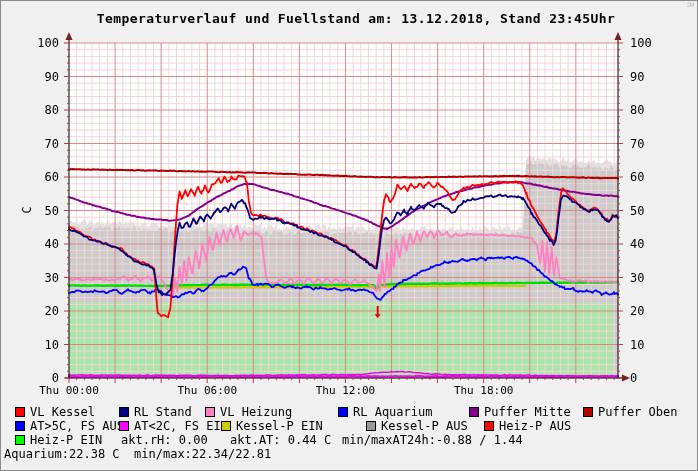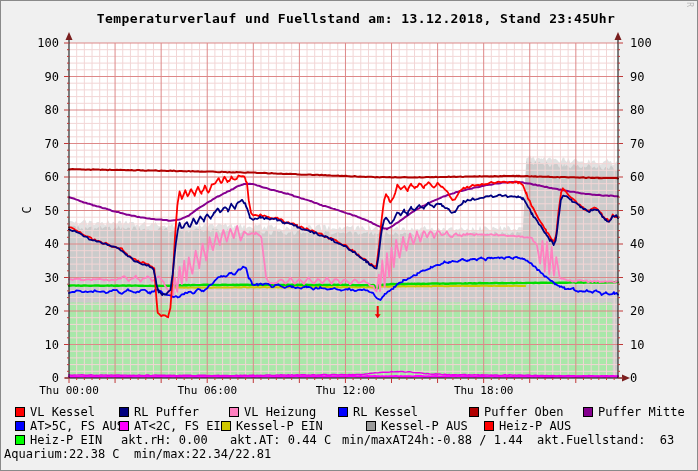--- a/index.html
+++ b/index.html
@@ -12,21 +12,21 @@
     transform:rotate(90deg);font-size:8px;letter-spacing:2px;color:#b9b9b9;white-space:pre;}
   .yaxis-unit{position:absolute;left:22px;top:202px;transform:rotate(-90deg);
     transform-origin:center;font-size:12px;}
   svg.chart{position:absolute;top:0;left:0;}
   .legend{position:absolute;left:0;top:404px;width:698px;font-size:12px;}
   .lrow{position:relative;height:14px;}
   .li{position:absolute;top:0;display:flex;align-items:center;white-space:pre;}
   .sw{width:10px;height:10px;border:1px solid #000;box-sizing:border-box;
     margin-right:5px;flex:0 0 auto;}
   #lrow1 .li:nth-child(1){left:14px}#lrow1 .li:nth-child(2){left:118px}
-  #lrow1 .li:nth-child(3){left:228px}#lrow1 .li:nth-child(4){left:337px}
+  #lrow1 .li:nth-child(3){left:204px}#lrow1 .li:nth-child(4){left:337px}
   #lrow1 .li:nth-child(5){left:468px}#lrow1 .li:nth-child(6){left:582px}
   #lrow2 .li:nth-child(1){left:14px}#lrow2 .li:nth-child(2){left:118px}
   #lrow2 .li:nth-child(3){left:220px}#lrow2 .li:nth-child(4){left:365px}
   #lrow2 .li:nth-child(5){left:483px}#lrow2 .li:nth-child(6){left:576px}
   #lrow3 .li:nth-child(1){left:14px}#lrow3 .li:nth-child(2){left:120px}
   #lrow3 .li:nth-child(3){left:229px}#lrow3 .li:nth-child(4){left:341px}
   #lrow3 .li:nth-child(5){left:536px}
   #lrow4 .li:nth-child(1){left:3px}
 </style>
 </head>
@@ -378,37 +378,36 @@
       <text x="629" y="79.5" text-anchor="start" font-size="12" fill="#000" font-family="&quot;DejaVu Sans Mono&quot;,&quot;Liberation Mono&quot;,monospace">90</text>
       <text x="629" y="46" text-anchor="start" font-size="12" fill="#000" font-family="&quot;DejaVu Sans Mono&quot;,&quot;Liberation Mono&quot;,monospace">100</text>
       <text x="68" y="393" text-anchor="middle" font-size="11" fill="#000" font-family="&quot;DejaVu Sans Mono&quot;,&quot;Liberation Mono&quot;,monospace">Thu 00:00</text>
       <text x="206.22912295425934" y="393" text-anchor="middle" font-size="11" fill="#000" font-family="&quot;DejaVu Sans Mono&quot;,&quot;Liberation Mono&quot;,monospace">Thu 06:00</text>
       <text x="344.4582459085187" y="393" text-anchor="middle" font-size="11" fill="#000" font-family="&quot;DejaVu Sans Mono&quot;,&quot;Liberation Mono&quot;,monospace">Thu 12:00</text>
       <text x="482.68736886277804" y="393" text-anchor="middle" font-size="11" fill="#000" font-family="&quot;DejaVu Sans Mono&quot;,&quot;Liberation Mono&quot;,monospace">Thu 18:00</text>
     </svg>
   <div class="legend">
     <div class="lrow" id="lrow1">
         <span class="li"><span class="sw" style="background: rgb(255, 0, 0);"></span><span>VL Kessel</span></span>
-        <span class="li"><span class="sw" style="background: rgb(0, 0, 128);"></span><span>RL Puffer</span></span>
+        <span class="li"><span class="sw" style="background: rgb(0, 0, 128);"></span><span>RL Stand</span></span>
         <span class="li"><span class="sw" style="background: rgb(255, 128, 192);"></span><span>VL Heizung</span></span>
-        <span class="li"><span class="sw" style="background: rgb(0, 0, 255);"></span><span>RL Kessel</span></span>
+        <span class="li"><span class="sw" style="background: rgb(0, 0, 255);"></span><span>RL Aquarium</span></span>
+        <span class="li"><span class="sw" style="background: rgb(133, 0, 143);"></span><span>Puffer Mitte</span></span>
         <span class="li"><span class="sw" style="background: rgb(176, 0, 0);"></span><span>Puffer Oben</span></span>
-        <span class="li"><span class="sw" style="background: rgb(133, 0, 143);"></span><span>Puffer Mitte</span></span>
       </div>
     <div class="lrow" id="lrow2">
         <span class="li"><span class="sw" style="background: rgb(0, 0, 255);"></span><span>AT&gt;5C, FS AUS</span></span>
         <span class="li"><span class="sw" style="background: rgb(255, 0, 255);"></span><span>AT&lt;2C, FS EIN</span></span>
         <span class="li"><span class="sw" style="background: rgb(208, 200, 0);"></span><span>Kessel-P EIN</span></span>
         <span class="li"><span class="sw" style="background: rgb(153, 153, 153);"></span><span>Kessel-P AUS</span></span>
         <span class="li"><span class="sw" style="background: rgb(255, 0, 0);"></span><span>Heiz-P AUS</span></span>
       </div>
     <div class="lrow" id="lrow3">
         <span class="li"><span class="sw" style="background: rgb(0, 255, 0);"></span><span>Heiz-P EIN</span></span>
         <span class="li"><span>akt.rH: 0.00</span></span>
         <span class="li"><span>akt.AT: 0.44 C</span></span>
         <span class="li"><span>min/maxAT24h:-0.88 / 1.44</span></span>
-        <span class="li"><span>akt.Fuellstand:  63</span></span>
       </div>
     <div class="lrow" id="lrow4">
         <span class="li"><span>Aquarium:22.38 C  min/max:22.34/22.81</span></span>
       </div>
   </div>
 </div>
 
 </body></html>

